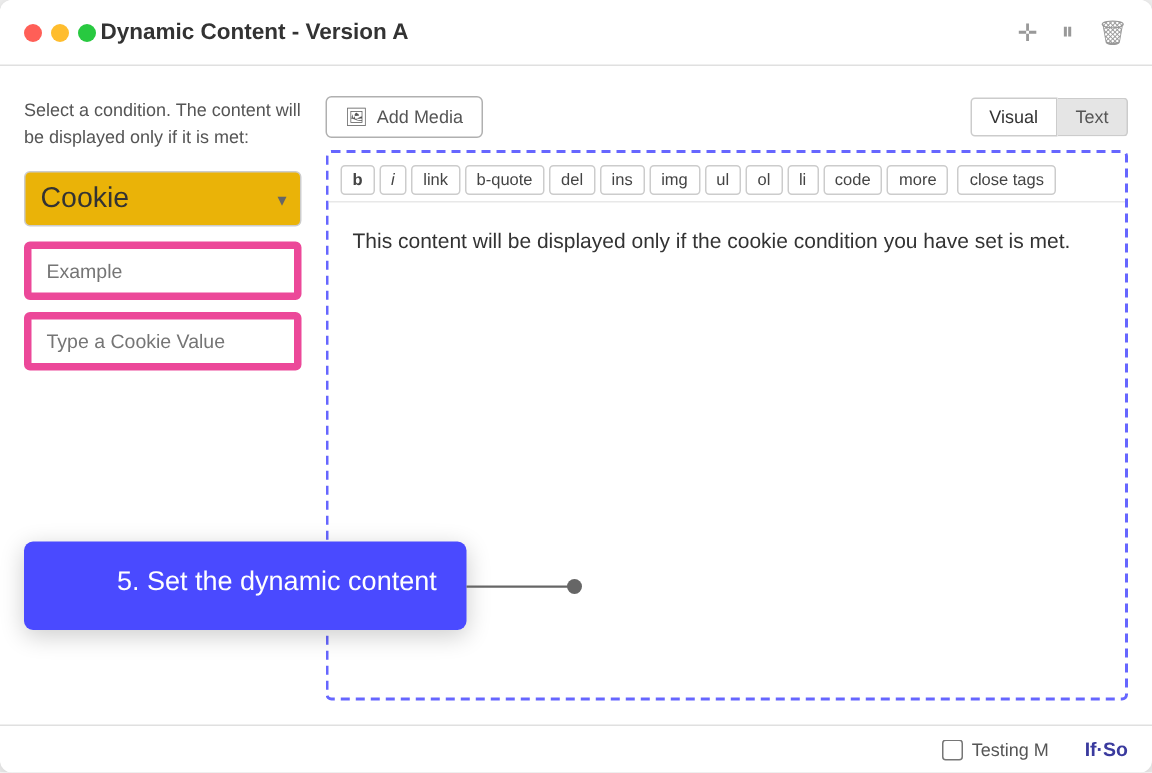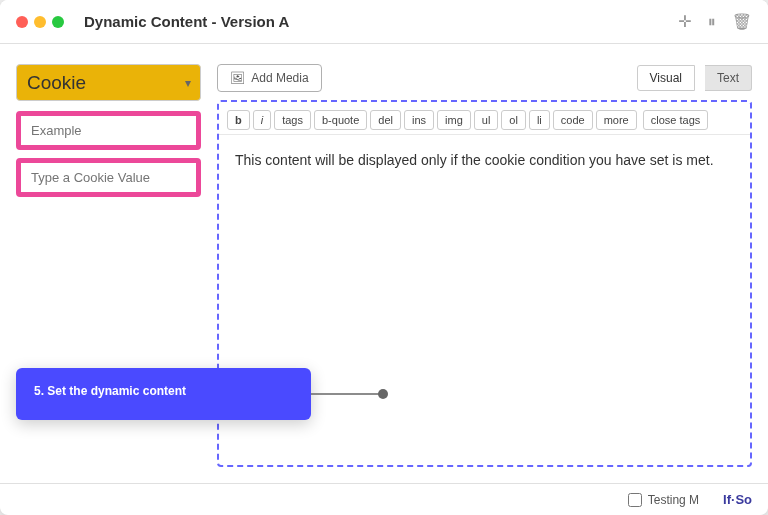--- a/index.html
+++ b/index.html
@@ -29,21 +29,21 @@
       justify-content: space-between;
       padding: 10px 16px;
       background: #fff;
       border-bottom: 1px solid #e0e0e0;
       min-height: 44px;
     }
 
     .title-bar-left {
       display: flex;
       align-items: center;
-      gap: 20px;
+      gap: 3px;
     }
 
     .traffic-lights {
       display: flex;
       gap: 6px;
     }
 
     .traffic-light {
       width: 12px;
       height: 12px;
@@ -155,21 +155,21 @@
       border: 1px solid #b0b0b0;
       border-radius: 4px;
       background: #fff;
       font-size: 12px;
       color: #555;
       cursor: pointer;
     }
 
     .editor-tabs {
       display: flex;
-      gap: 10px;
+      gap: 0;
     }
 
     .editor-tab {
       padding: 5px 12px;
       font-size: 12px;
       color: #555;
       border: 1px solid #ccc;
       cursor: pointer;
       background: #e5e5e5;
     }
@@ -282,20 +282,21 @@
     <div class="title-bar-right">
       <span class="title-icon">✛</span>
       <span class="title-icon">⏸</span>
       <span class="title-icon">🗑</span>
     </div>
   </div>
 
   <div class="main-content">
 
     <div class="left-panel">
+      <p class="condition-label">Select a condition. The content will be displayed only if it is met:</p>
 
       <div class="select-wrapper">
         <select>
           <option>Cookie</option>
           <option>URL Parameter</option>
           <option>Device Type</option>
           <option>Referrer</option>
         </select>
         <span class="select-arrow">▾</span>
       </div>
@@ -313,21 +314,21 @@
         <div class="editor-tabs">
           <button class="editor-tab active">Visual</button>
           <button class="editor-tab">Text</button>
         </div>
       </div>
 
       <div class="editor-box">
         <div class="toolbar-row">
           <button class="tb-btn bold-btn">b</button>
           <button class="tb-btn italic-btn"><em>i</em></button>
-          <button class="tb-btn">tags</button>
+          <button class="tb-btn">link</button>
           <button class="tb-btn">b-quote</button>
           <button class="tb-btn">del</button>
           <button class="tb-btn">ins</button>
           <button class="tb-btn">img</button>
           <button class="tb-btn">ul</button>
           <button class="tb-btn">ol</button>
           <button class="tb-btn">li</button>
           <button class="tb-btn">code</button>
           <button class="tb-btn">more</button>
           <br style="width:100%">
@@ -346,19 +347,19 @@
       <input type="checkbox" style="">
       <span>Testing M</span>
     </label>
     <div class="ifso-logo">
       <span class="ifso-logo-text">If·So</span>
     </div>
   </div>
 </div>
 
 <div style="position: fixed; left: 16px; bottom: 95px; width: 295px; background: #4a4aff; border-radius: 6px; padding: 16px 18px; color: #fff; z-index: 20; box-shadow: 0 4px 16px rgba(0,0,0,0.2);">
-  <div style="font-size: 12px; font-weight: 700; margin-bottom: 6px;">5. Set the dynamic content</div>
+  <div style="font-size: 18px; font-weight: 400; margin-bottom: 6px; margin-left: 44px;">5. Set the dynamic content</div>
 
   <svg style="position: absolute; right: -80px; top: 50%; transform: translateY(-50%); overflow: visible;" width="80" height="20">
     <line x1="0" y1="10" x2="72" y2="10" stroke="#666" stroke-width="1.5"></line>
     <circle cx="72" cy="10" r="5" fill="#666"></circle>
   </svg>
 </div>
 
 </body></html>

